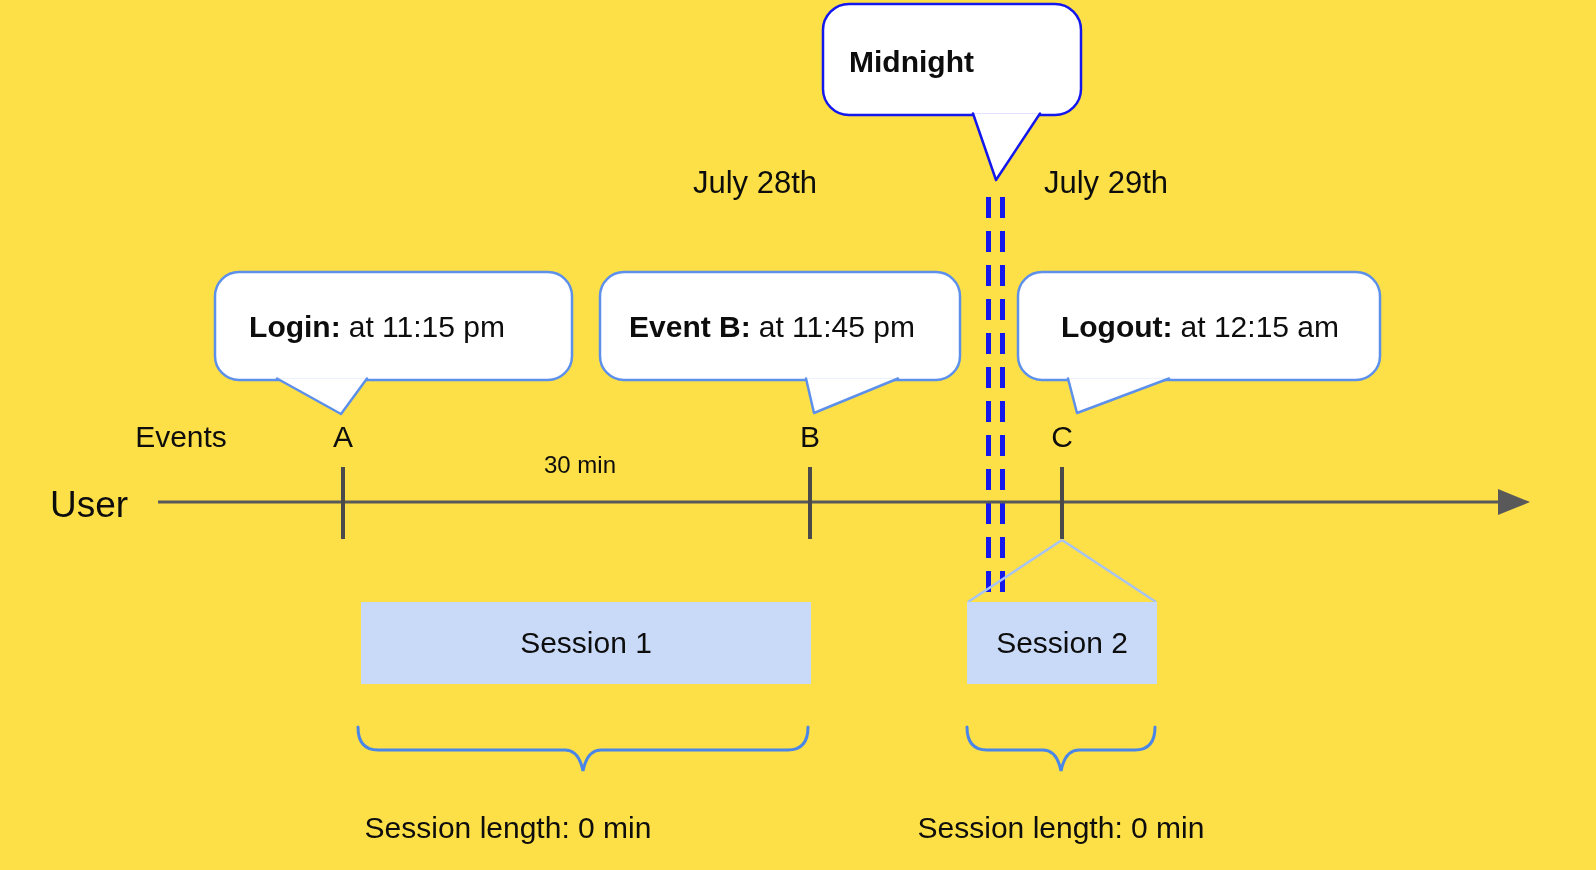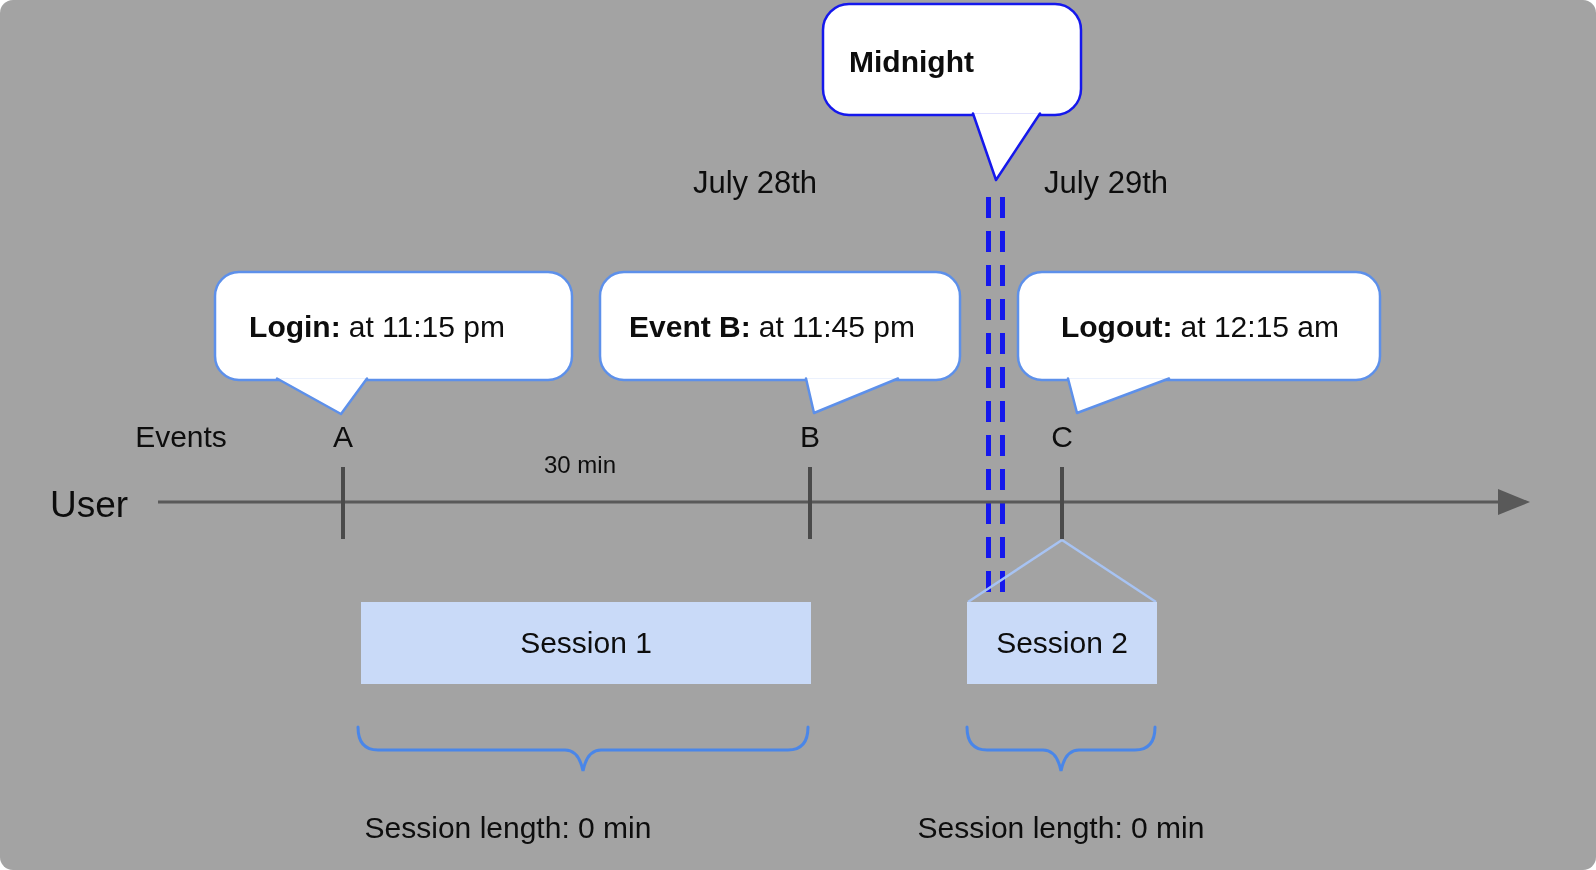--- a/index.html
+++ b/index.html
@@ -1,16 +1,16 @@
 <!DOCTYPE html>
 <html style="--strong-blue: #1518ec; --callout-blue: #5d90ea; --brace-blue: #4a86e8; --session-fill: #c9daf8; --projection-blue: #a7c3f3; --axis-gray: #595959; --tick-gray: #4a4a4a; --text-color: #0d0d0d;"><head>
 <meta charset="utf-8">
 <style>
   html,body{margin:0;padding:0;background:#ffffff;}
-  .stage{position:relative;width:1596px;height:870px;background:#a3a3a3;overflow:hidden;border-radius:13px;}
+  .stage{position:relative;width:1596px;height:870px;background:#fde047;overflow:hidden;}
   svg{display:block;}
   svg text{font-family:"Liberation Sans",sans-serif;fill:var(--text-color,#0d0d0d);}
   .bold{font-weight:bold;}
   .t30{font-size:30px;}
   .t31{font-size:31px;}
   .t37{font-size:37px;}
   .t24{font-size:24px;}
   .callout{fill:#ffffff;stroke-width:2.5px;}
   .callout.strong{stroke:var(--strong-blue,#1518ec);}
   .callout.light{stroke:var(--callout-blue,#5d90ea);}

